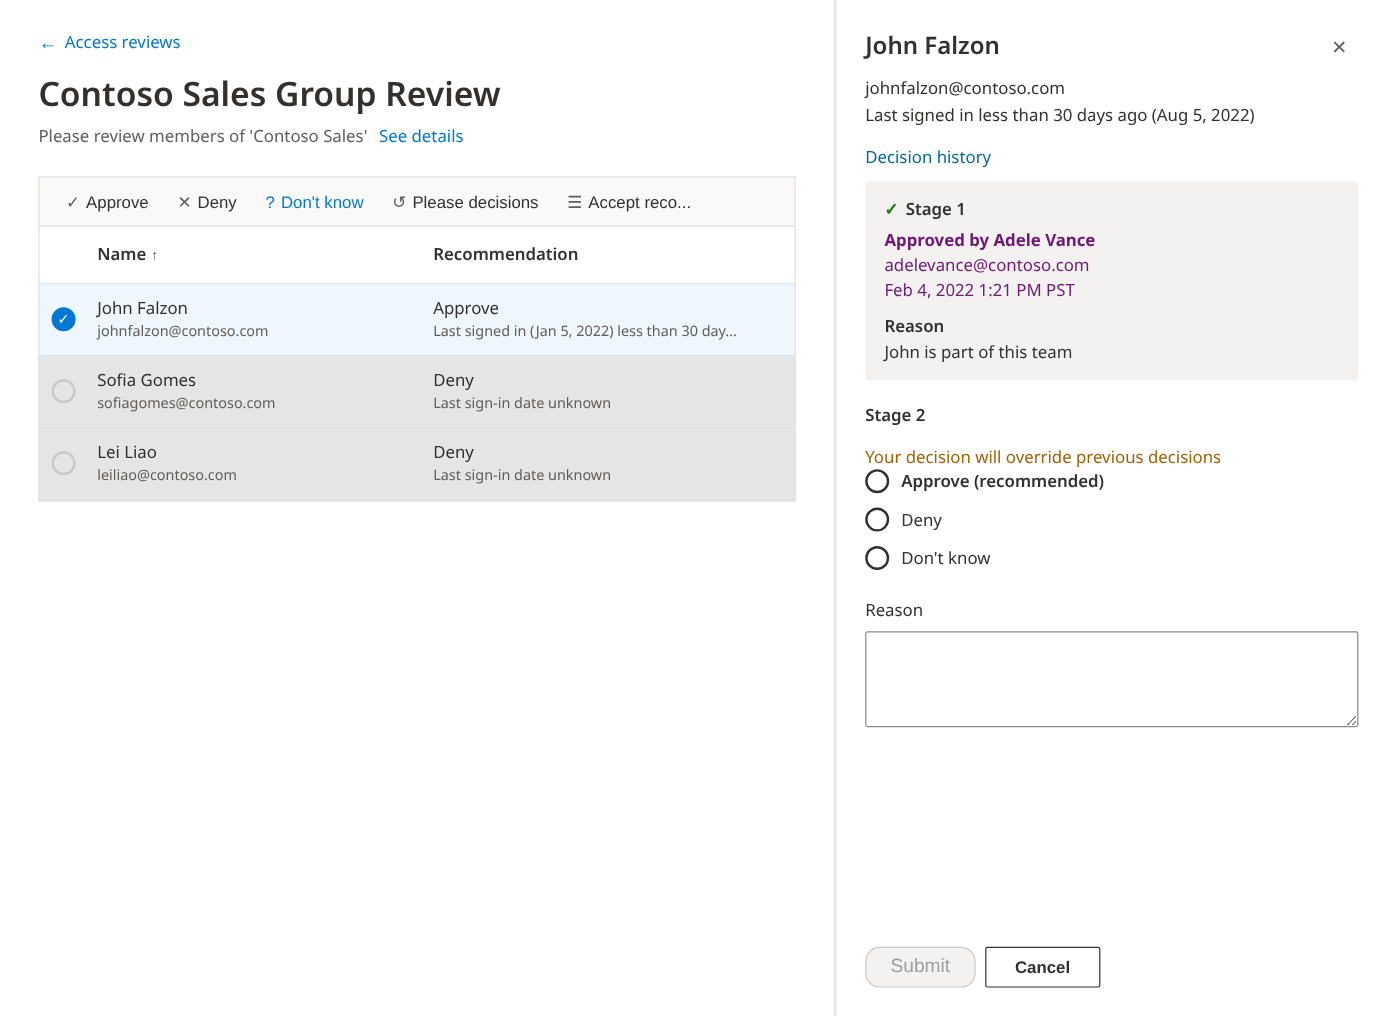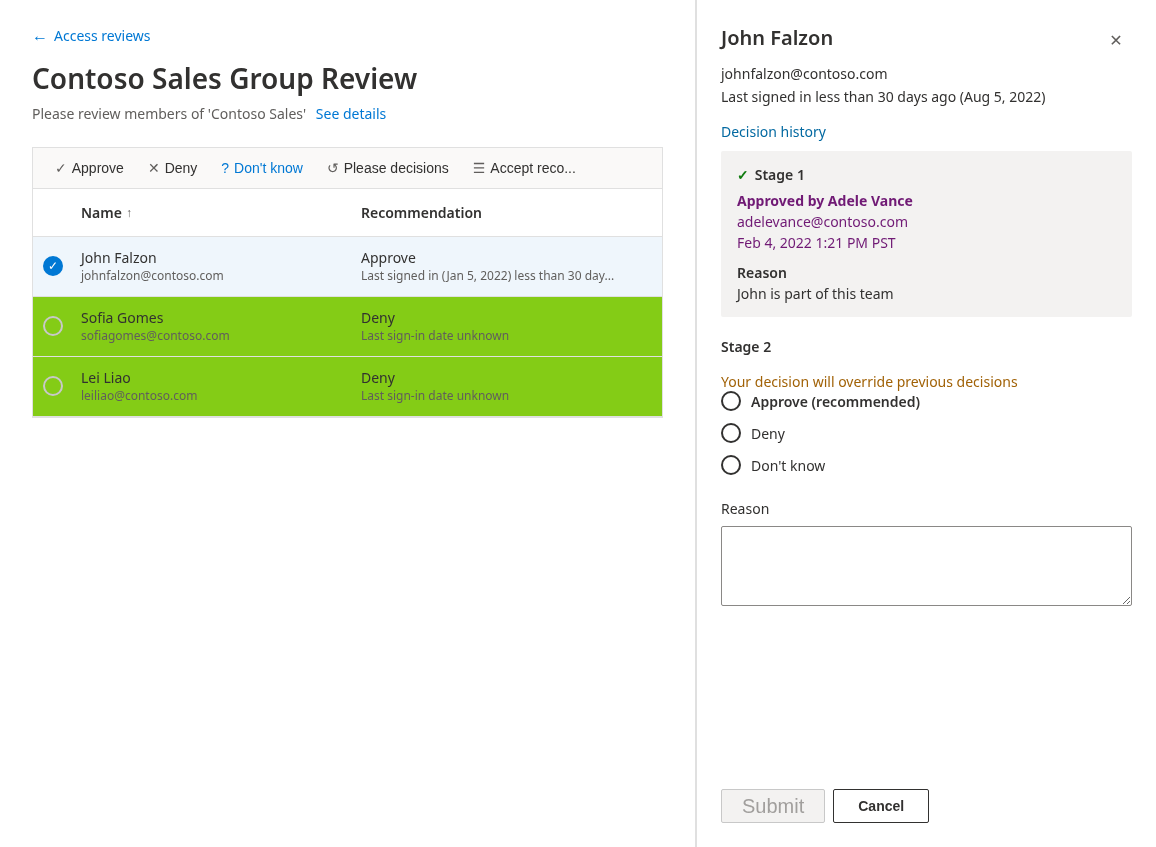--- a/index.html
+++ b/index.html
@@ -92,21 +92,21 @@
       color: #605e5c;
     }
 
     .toolbar-btn.dont-know .icon {
       color: #0078d4;
     }
 
     
     .table-container {
       border: 1px solid #e0e0e0;
-      background: #84cc16;
+      background: #e5e5e5;
     }
 
     .table-header {
       display: grid;
       grid-template-columns: 40px 280px 1fr;
       padding: 10px 0;
       border-bottom: 1px solid #e0e0e0;
       background: #fff;
     }
 
@@ -373,22 +373,22 @@
     .action-buttons {
       display: flex;
       gap: 8px;
       margin-top: auto;
     }
 
     .btn-submit {
       padding: 0 20px;
       background: #f3f2f1;
       border: 1px solid #c8c8c8;
-      border-radius: 2px;
-      font-size: 20px;
+      border-radius: 12px;
+      font-size: 16px;
       color: #a19f9d;
       cursor: pointer;
     }
 
     .btn-cancel {
       padding: 8px 24px;
       background: #fff;
       border: 1px solid #323130;
       border-radius: 2px;
       font-size: 14px;

